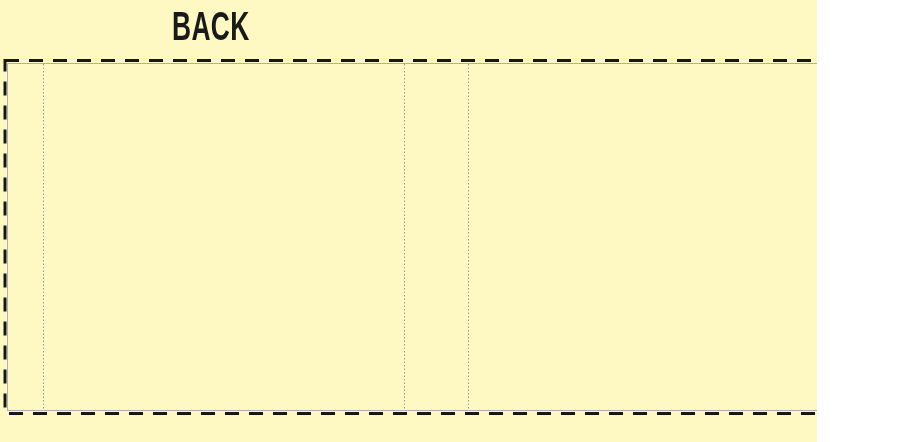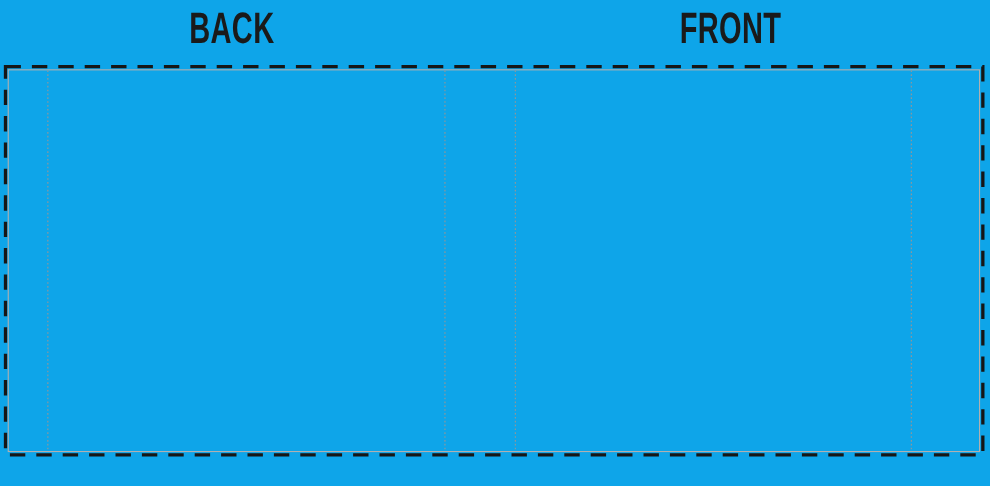--- a/index.html
+++ b/index.html
@@ -2,23 +2,23 @@
 <html><head>
 <meta charset="utf-8">
 <style>
   html, body {
     margin: 0;
     padding: 0;
     background: #ffffff;
   }
   .canvas {
     position: relative;
-    width: 900px;
+    width: 817px;
     height: 442px;
-    background: #0ea5e9;
+    background: #fef9c3;
     overflow: hidden;
     font-family: "Liberation Sans", sans-serif;
   }
   .panel-label {
     position: absolute;
     top: 6px;
     width: 220px;
     text-align: center;
     font-size: 40px;
     font-weight: 700;
@@ -43,23 +43,20 @@
 </style>
 </head>
 <body>
 
 <div class="canvas">
 
   <div class="panel-label label-back">
     <span class="squish">BACK</span>
   </div>
 
-  <div class="panel-label label-front">
-    <span class="squish">FRONT</span>
-  </div>
 
   <svg class="outline" width="900" height="442" viewBox="0 0 900 442">
 
     <rect x="7.5" y="63.5" width="883" height="347" fill="none" stroke-width="1" stroke="#b0b0b0"></rect>
 
     <rect x="5" y="60.5" width="888.5" height="353" fill="none" stroke-width="3" stroke-dasharray="14 10" stroke="#161616"></rect>
 
     <line x1="43.5" y1="64" x2="43.5" y2="410" stroke-width="1" stroke-dasharray="1.5 2" stroke="#969696"></line>
 
     <line x1="404.5" y1="64" x2="404.5" y2="410" stroke-width="1" stroke-dasharray="1.5 2" stroke="#969696"></line>

